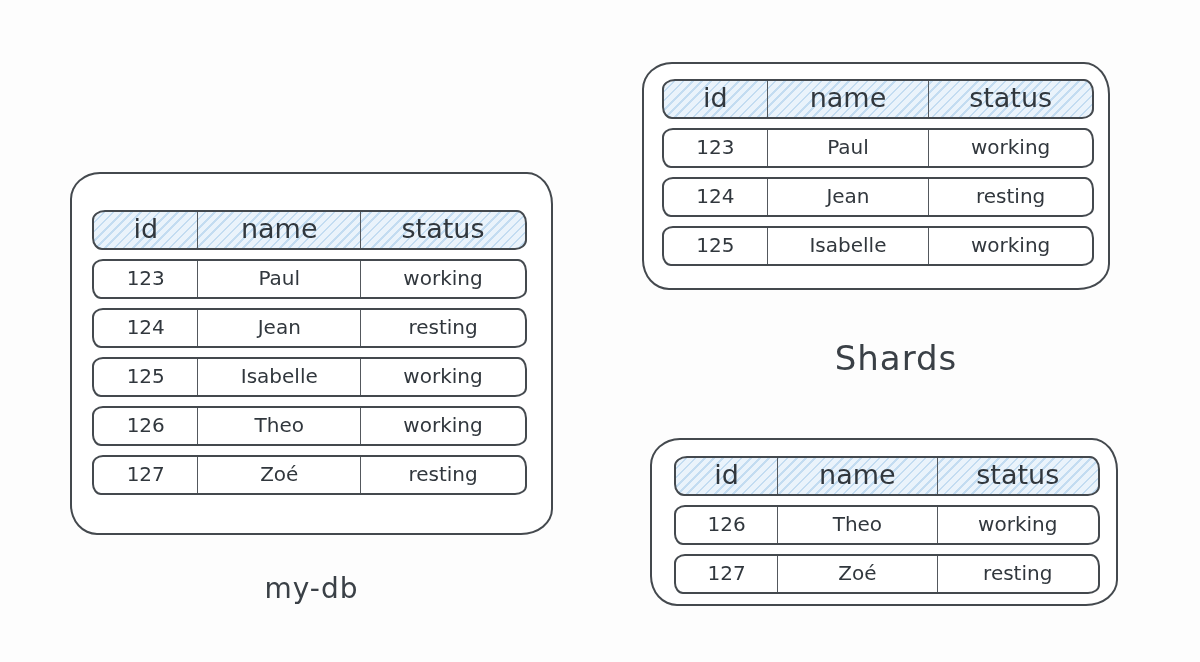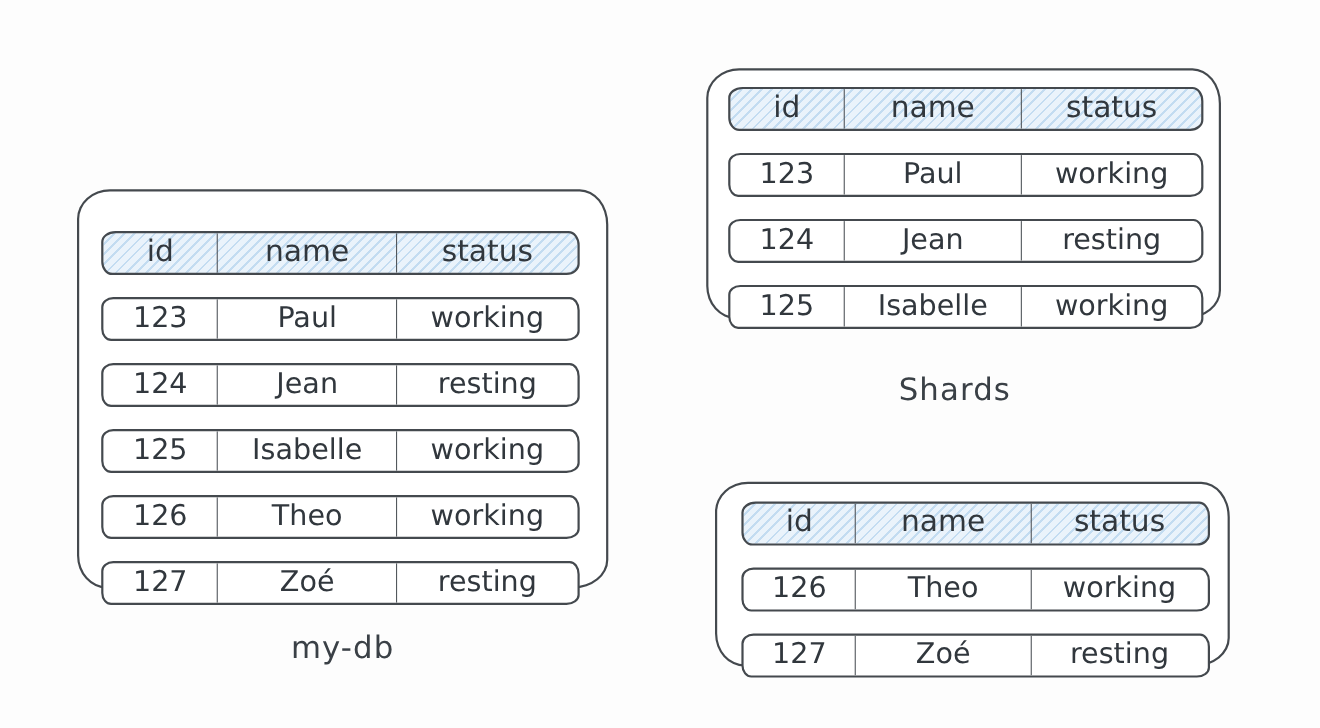--- a/index.html
+++ b/index.html
@@ -19,21 +19,21 @@
   }
   
   .tbl {
     position: absolute;
     box-sizing: border-box;
     background: #ffffff;
     border: 2.2px solid #44494e;
     border-radius: 30px 26px 32px 27px / 27px 32px 26px 30px;
     display: flex;
     flex-direction: column;
-    row-gap: 20px;
+    row-gap: 9px;
   }
   #table-mydb   { left: 70px;  top: 172px; width: 483px; height: 363px; padding: 36px 24px 0 20px; }
   #table-shard1 { left: 642px; top: 62px;  width: 468px; height: 228px; padding: 15px 14px 0 18px; }
   #table-shard2 { left: 650px; top: 438px; width: 468px; height: 168px; padding: 16px 16px 0 22px; }
 
   .row {
     box-sizing: border-box;
     flex: none;
     height: 40px;
     display: flex;
@@ -49,39 +49,39 @@
       repeating-linear-gradient(135deg,
         #c3dcf1 0px, #c3dcf1 1.8px,
         rgba(0,0,0,0) 1.8px, rgba(0,0,0,0) 6.5px),
       #eaf3fb;
     border-radius: 13px 10px 12px 10px / 10px 13px 10px 12px;
   }
   .cell {
     display: flex;
     align-items: center;
     justify-content: center;
-    font-size: 26px;
+    font-size: 20px;
     line-height: 1;
     padding-bottom: 3px;
     white-space: nowrap;
   }
   .row.header .cell { font-size: 27px; }
   .c-id     { width: 24%;   border-right: 1.8px solid #53585d; }
   .c-name   { width: 37.5%; border-right: 1.8px solid #53585d; }
   .c-status { flex: 1; }
 
   .diagram-label {
     position: absolute;
     text-align: center;
     font-size: 28px;
     color: #3a4046;
     letter-spacing: 1px;
   }
   #label-mydb   { left: 70px;  top: 572px; width: 483px; }
-  #label-shards { left: 634px; top: 338px; width: 468px; font-size: 28px; }
+  #label-shards { left: 662px; top: 338px; width: 468px; font-size: 34px; }
 </style>
 </head>
 <body>
 
 <div class="canvas">
 
   <div class="tbl" id="table-mydb">
     <div class="row header">
       <div class="cell c-id">id</div>
       <div class="cell c-name">name</div>

